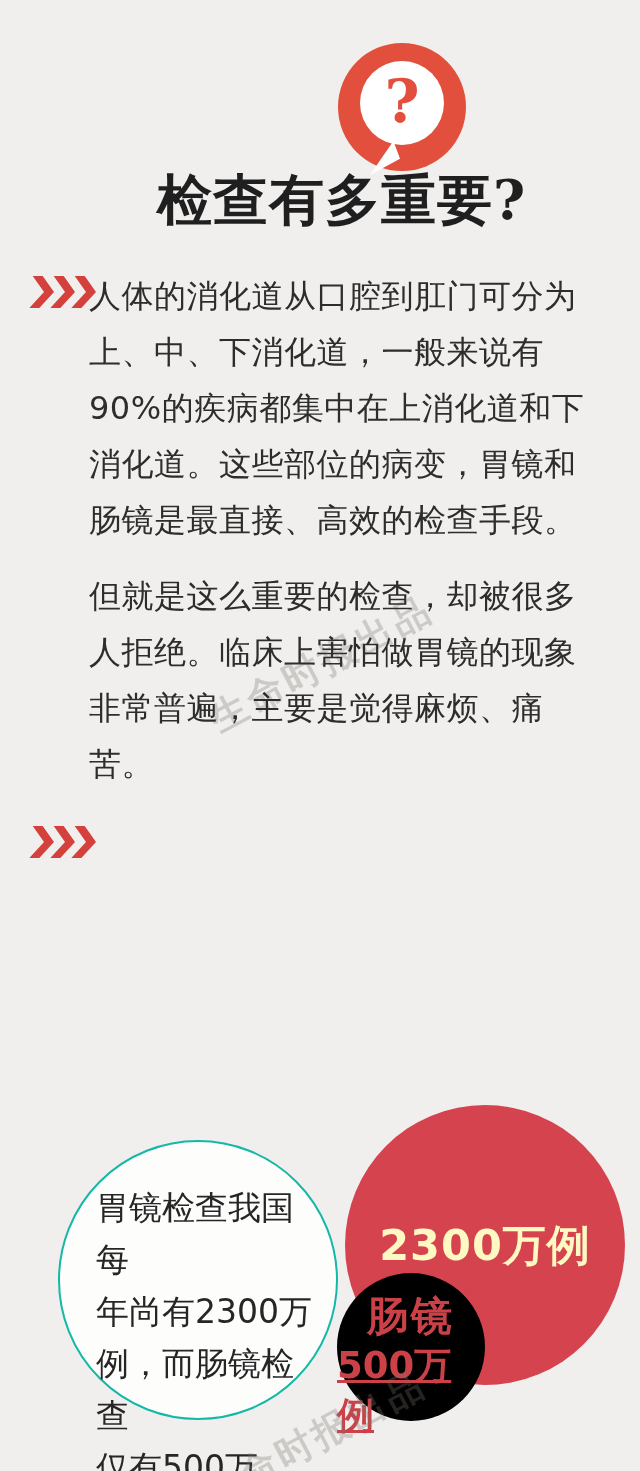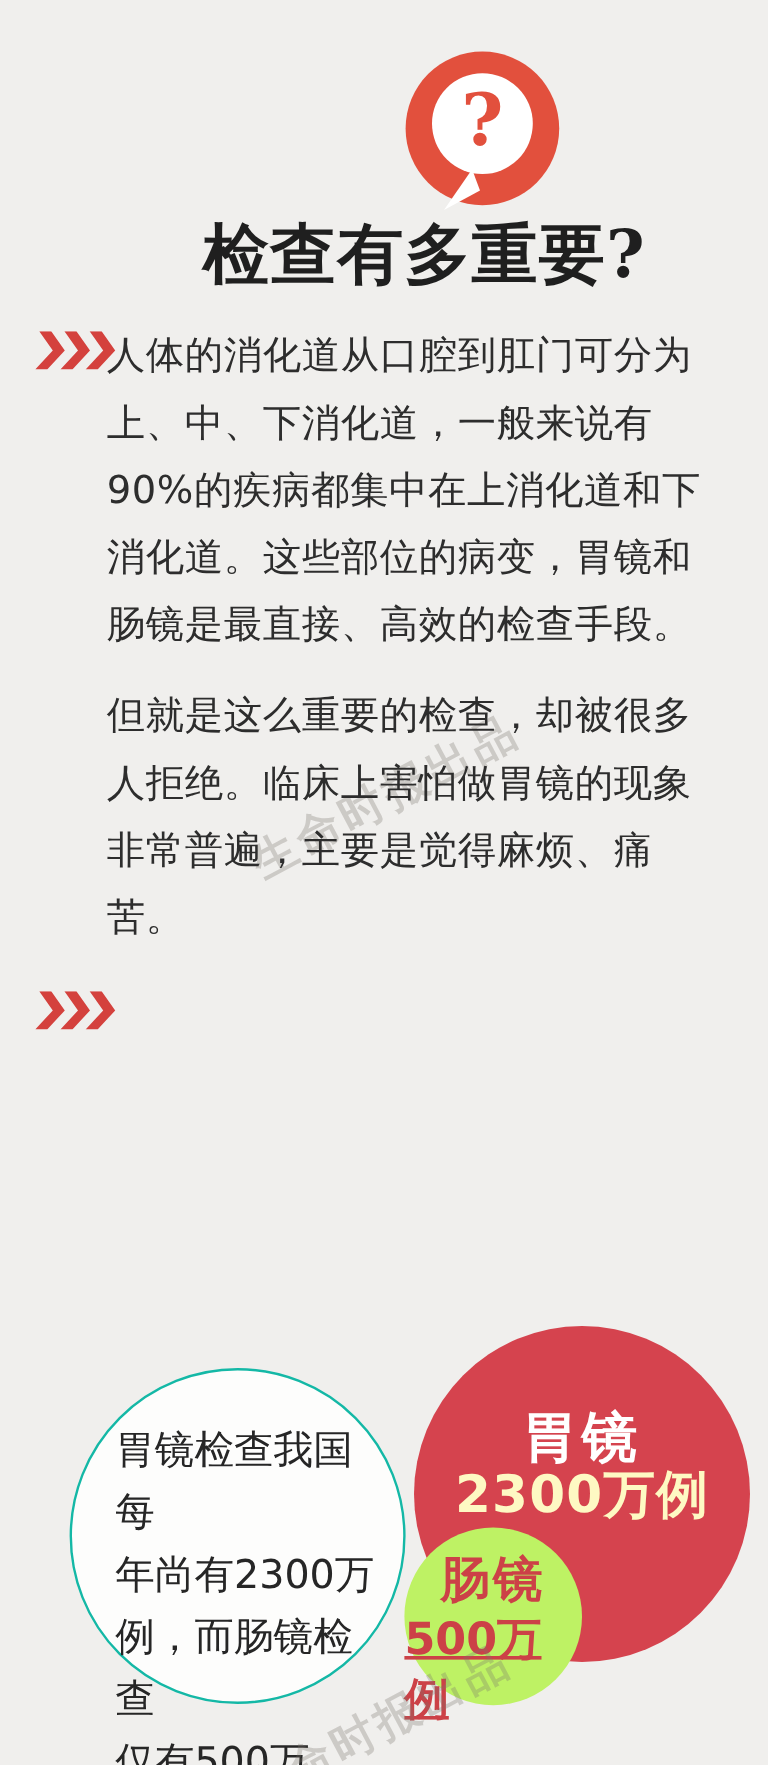--- a/index.html
+++ b/index.html
@@ -38,21 +38,21 @@
   .title-red {
     position: absolute; left: 161px; top: 98px;
     font-family: "DejaVu Serif", "Liberation Serif", serif;
     font-size: 50px; font-weight: 700; line-height: 1.1;
     color: #c8414a; letter-spacing: 2px; margin: 0;
   }
   .title-black {
     position: absolute; left: 157px; top: 170px;
     font-family: "DejaVu Serif", "Liberation Serif", serif;
     font-size: 55px; font-weight: 700; line-height: 1.1;
-    color: #1f1f1f; letter-spacing: 1px; margin: 12px;
+    color: #1f1f1f; letter-spacing: 1px; margin: 0;
     white-space: nowrap;
   }
 
   
   .bullet { position: absolute; left: 31px; width: 66px; height: 32px; }
   .bullet svg { display: block; transform: skewX(-6deg); }
   .bullet-1 { top: 276px; }
   .bullet-2 { top: 826px; }
 
   
@@ -90,21 +90,21 @@
     color: #ffffff; letter-spacing: 4px;
   }
   .red-circle .value {
     position: absolute; top: 112px; width: 100%;
     text-align: center; font-size: 43px; font-weight: 600;
     color: #fef9c3; letter-spacing: 1px;
   }
   .small-circle {
     position: absolute; left: 337px; top: 1273px;
     width: 148px; height: 148px; border-radius: 50%;
-    background: #bef264; z-index: 3;
+    background: #000000; z-index: 3;
   }
   .small-circle .label {
     position: absolute; top: 16px; width: 100%;
     text-align: center; font-size: 41px; font-weight: 700;
     color: #cc4147; letter-spacing: 3px;
   }
   .small-circle .value {
     position: absolute; top: 68px; width: 100%;
     text-align: left; font-size: 37px; font-weight: 700;
     color: #cc4147;
@@ -166,21 +166,20 @@
 苦。</span></p>
 
   <div class="note-circle">
     <p class="note-text">胃镜检查我国每
 年尚有2300万
 例，而肠镜检查
 仅有500万例。</p>
   </div>
 
   <div class="red-circle">
-    <div class="label">胃镜</div>
     <div class="value">2300万例</div>
   </div>
 
   <div class="small-circle">
     <div class="label">肠镜</div>
     <div class="value">500万例</div>
   </div>
 
   <div class="wm wm2">生命时报出品</div>
 

